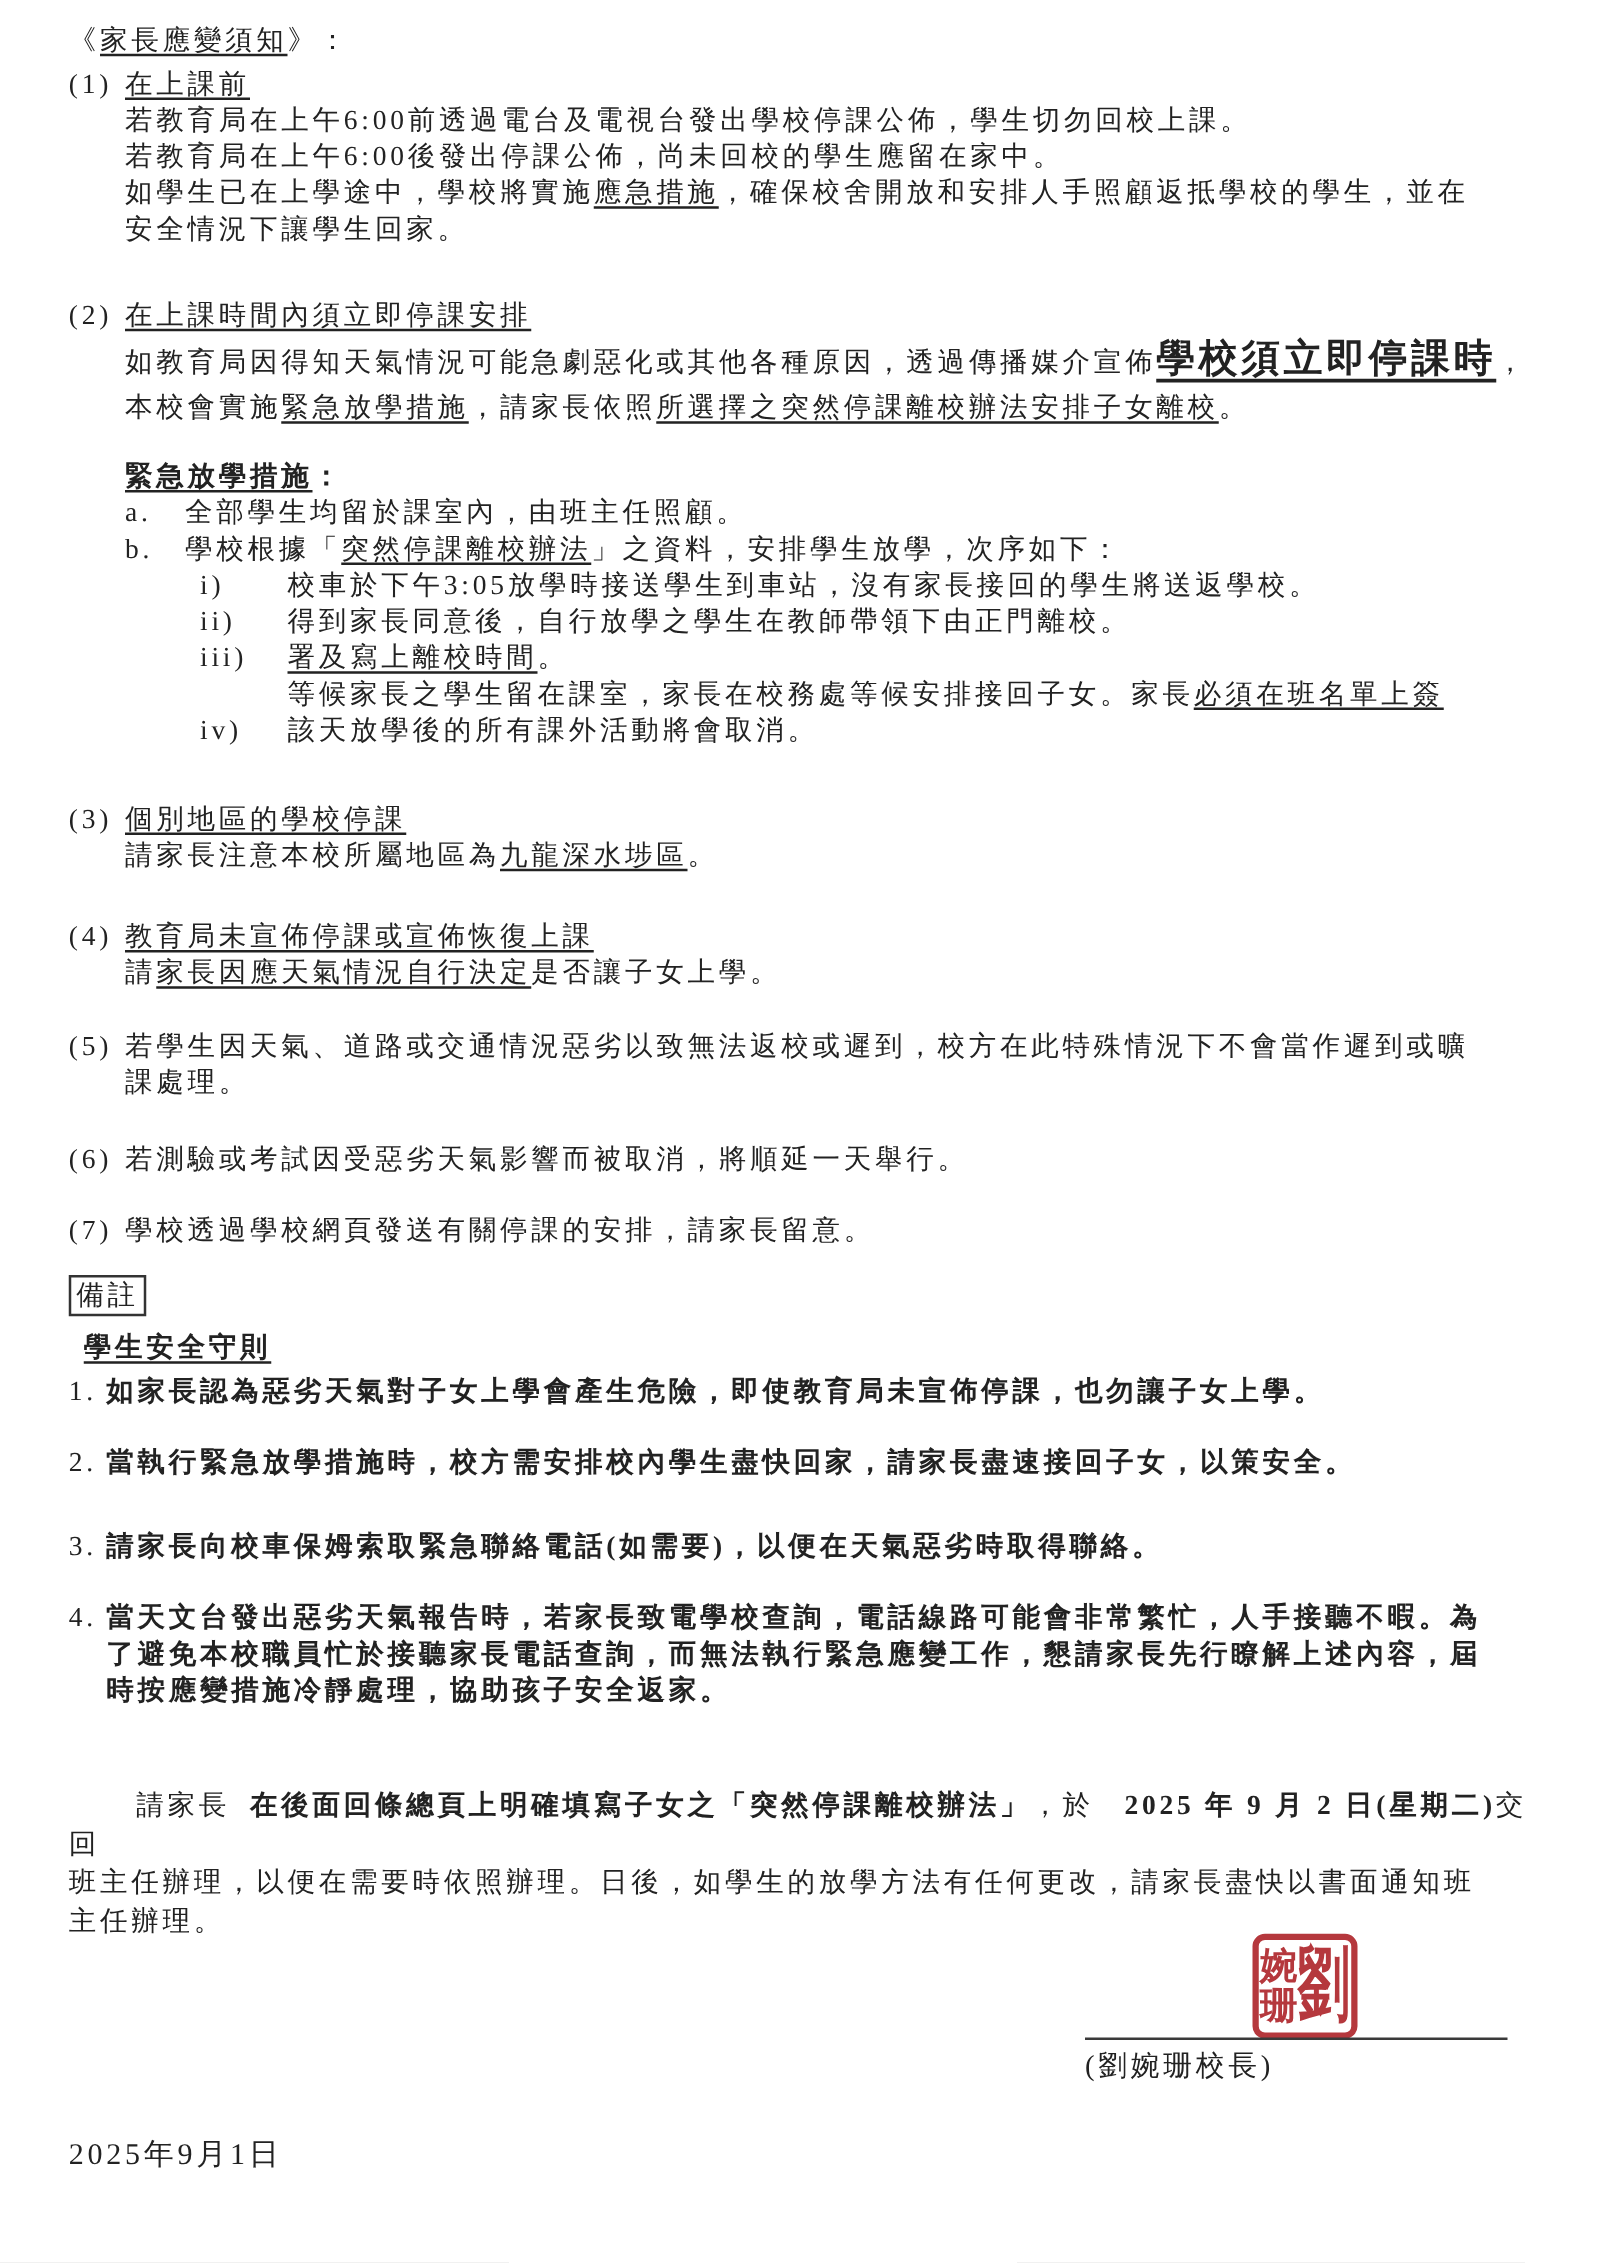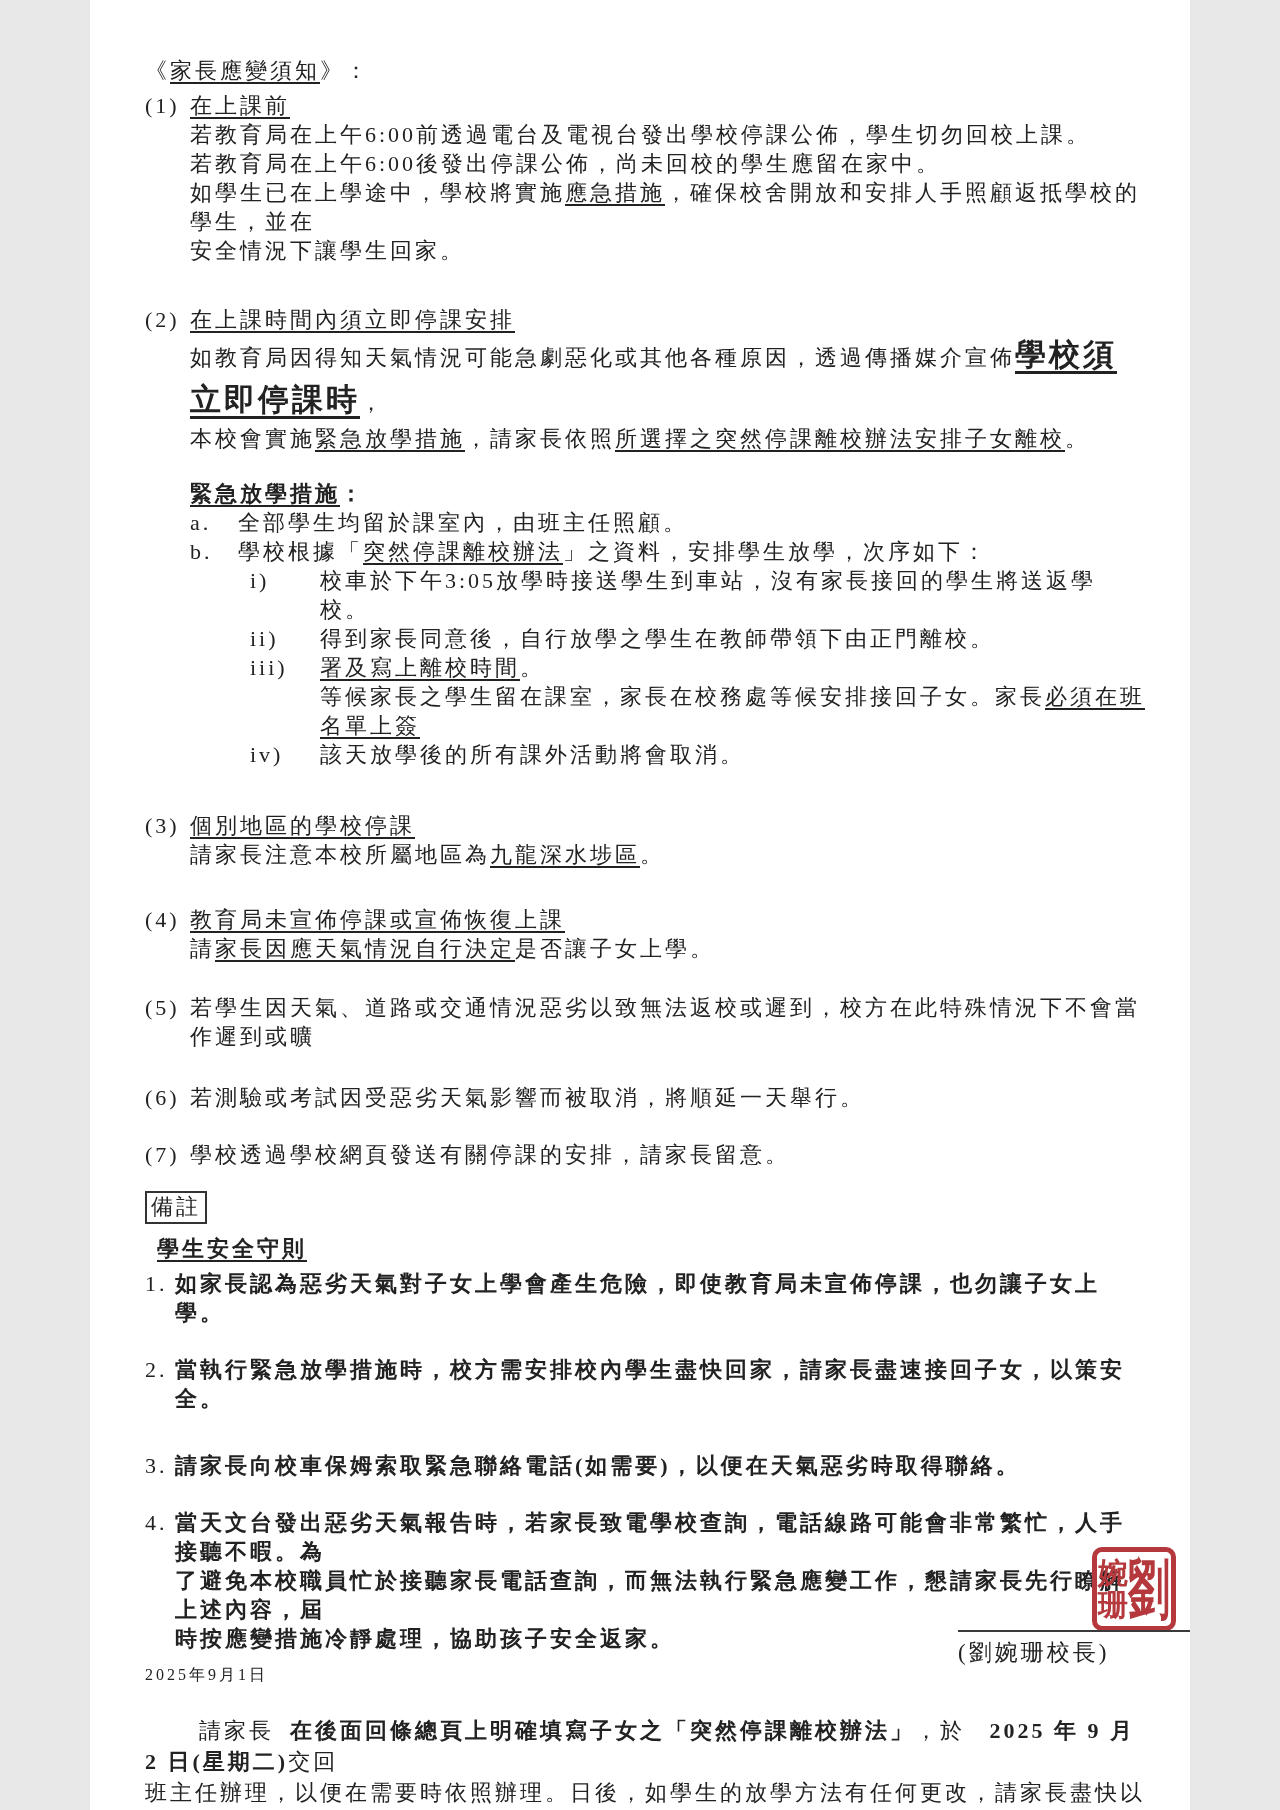--- a/index.html
+++ b/index.html
@@ -1,20 +1,20 @@
 <!DOCTYPE html>
 <html><head>
 <meta charset="utf-8">
 <style>
   html,body { margin:0; padding:0; background:#e8e8e8; }
   .page {
-    width:1100px; height:1810px; position:relative; background:#ffffff;
+    width:1280px; height:1810px; position:relative; background:#ffffff;
     font-family:"Liberation Serif","DejaVu Serif",serif;
     color:#222222; font-size:22px; line-height:29px; letter-spacing:3px;
-    padding:56px 45px 0 55px; box-sizing:border-box; overflow:hidden;
+    padding:17px 45px 0 55px; box-sizing:border-box; overflow:hidden;
     margin:0 auto;
   }
   .u { text-decoration:underline; text-underline-offset:4px; text-decoration-thickness:1.5px; }
   .bu { font-weight:bold; text-underline-offset:4px; text-decoration-thickness:1.5px;margin-left:16px; }
   .title { margin:0; }
   .item { display:flex; }
   .inum { width:45px; flex:0 0 45px; }
   .icontent { flex:1; }
   .bigline { line-height:42px; }
   .bigbold {
@@ -51,21 +51,21 @@
     border:5px solid #b5383d; border-radius:10px; color:#b5383d;
     display:flex; flex-direction:row; align-items:center; justify-content:center;
     font-weight:bold; letter-spacing:0;
     font-family:"Liberation Serif","DejaVu Serif",serif;
   }
   .seal-left { display:flex; flex-direction:column; align-items:center; justify-content:center; }
   .seal-left div { font-size:30px; line-height:32px; }
   .seal-right { font-size:42px; line-height:42px; transform:scaleY(1.55); transform-origin:center; }
   .sig-line { position:absolute; left:868px; top:1630px; width:338px; border-top:2px solid #3a3a3a; }
   .sig-name { position:absolute; left:868px; top:1638px; width:338px; text-align:left; font-size:23px; }
-  .doc-date { position:absolute; left:55px; top:1660px; font-size:16px; }
+  .doc-date { position:absolute; left:55px; top:1710px; font-size:24px; }
 </style>
 </head>
 <body>
 
 <div class="page">
 
   <p class="title"><span>《</span><span class="u">家長應變須知</span><span>》：</span></p>
 
   <div class="item" style="margin-top:6px;">
     <div class="inum">(1)</div>
@@ -131,20 +131,21 @@
     <div class="icontent">
       <div class="u">教育局未宣佈停課或宣佈恢復上課</div>
       <div><span>請</span><span class="u">家長因應天氣情況自行決定</span><span>是否讓子女上學。</span></div>
     </div>
   </div>
 
   <div class="item mt-s5">
     <div class="inum">(5)</div>
     <div class="icontent">
       <div>若學生因天氣、道路或交通情況惡劣以致無法返校或遲到，校方在此特殊情況下不會當作遲到或曠</div>
+      <div>課處理。</div>
     </div>
   </div>
 
   <div class="item mt-s6">
     <div class="inum">(6)</div>
     <div class="icontent">
       <div>若測驗或考試因受惡劣天氣影響而被取消，將順延一天舉行。</div>
     </div>
   </div>
 

